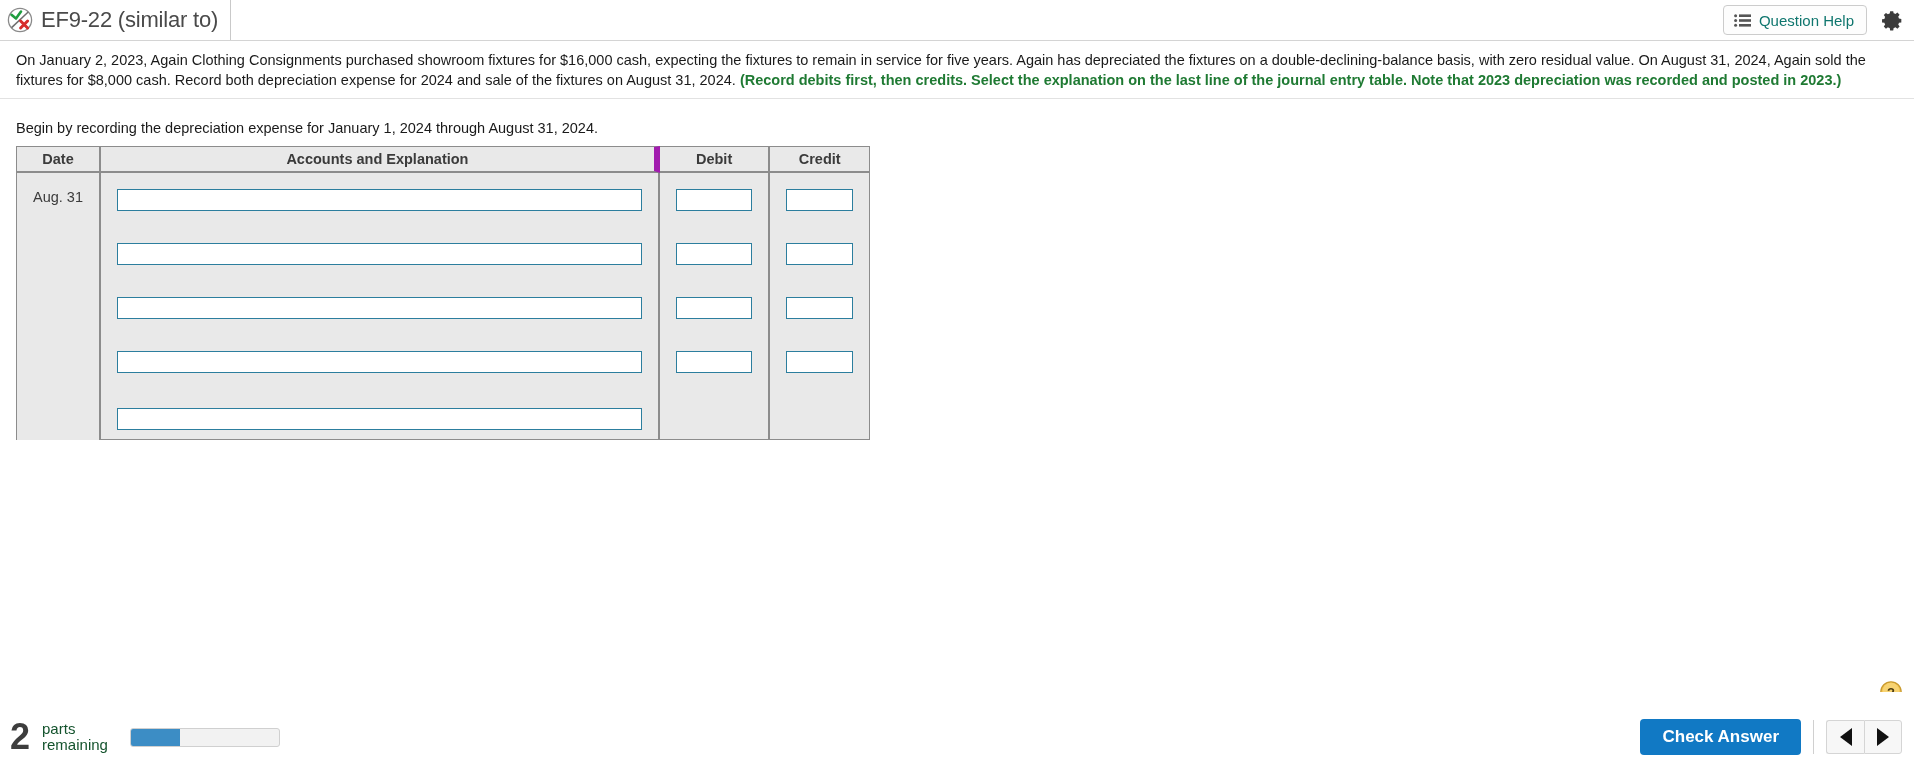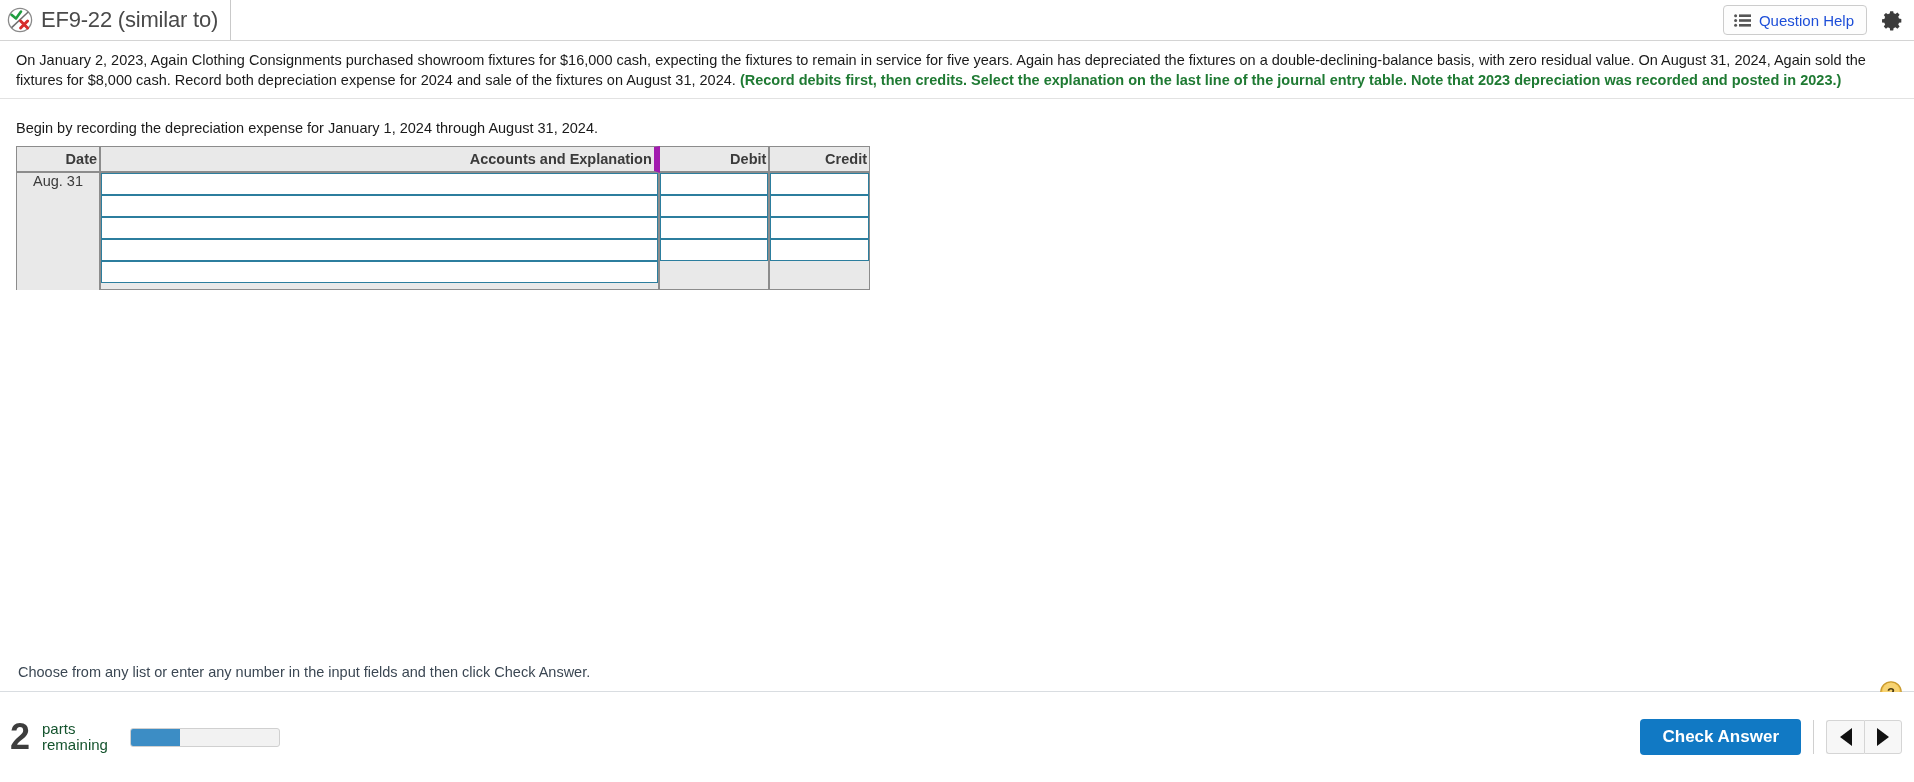--- a/index.html
+++ b/index.html
@@ -34,21 +34,21 @@
     width: 1px; height: 40px; background: #c9c9c9; margin-left: 12px;
   }
   .hdr-right {
     margin-left: auto; display: flex; align-items: center;
     padding-right: 10px; gap: 14px;
   }
   .qhelp-btn {
     display: inline-flex; align-items: center; gap: 8px;
     border: 1px solid #cccccc; border-radius: 4px;
     background: #fdfdfd; padding: 5px 12px 5px 10px;
-    font-size: 15px; color: #1d4ed8; cursor: pointer;
+    font-size: 15px; color: #0f766e; cursor: pointer;
     height: 30px;
   }
   .list-icon { width: 17px; height: 13px; display: block; }
   .gear-icon { width: 23px; height: 23px; display: block; cursor: pointer; }
 
   
   .content {
     position: absolute; left: 0; top: 41px;
     width: 1914px; height: 612px;
     padding: 0;
@@ -72,33 +72,33 @@
     border-spacing: 0;
     table-layout: fixed;
     width: 854px;
     background: #e9e9e9;
   }
   .jtable th {
     background: #e9e9e9;
     color: #3b3b3b;
     font-size: 14.5px;
     font-weight: bold;
-    text-align: right;
+    text-align: center;
     height: 27px;
     padding: 0 2px;
     border-top: 1px solid #8c8c8c;
     border-bottom: 2px solid #8c8c8c;
     margin-left: 24px;
   }
   .th-date   { width: 70px;  border-left: 1px solid #8c8c8c; border-right: 2px solid #8c8c8c; }
   .th-acct   { width: 460px; border-right: 6px solid #a21caf; }
   .th-debit  { width: 91px;  border-right: 2px solid #8c8c8c; }
   .th-credit { width: 82px;  border-right: 1px solid #8c8c8c; }
 
-  .jtable td { background: #e9e9e9; padding: 0; }
+  .jtable td { background: #e9e9e9; padding: 16px; }
   .td-date {
     width: 70px; text-align: center; vertical-align: top;
     font-size: 14.5px; color: #3b3b3b;
     border-left: 1px solid #8c8c8c; border-right: 2px solid #8c8c8c;
     padding-top: 8px;
   }
   .td-acct   { border-right: 2px solid #8c8c8c; padding: 3px 4px 3px 4px; }
   .td-debit  { border-right: 2px solid #8c8c8c; padding: 3px 4px 3px 3px; }
   .td-credit { border-right: 1px solid #8c8c8c; padding: 3px 3px 3px 3px; }
   tr.last-row td.td-acct   { padding-bottom: 6px; }
@@ -303,23 +303,20 @@
                 <input type="text" class="cellinput" style="">
               </td>
               <td class="td-debit">&nbsp;</td>
               <td class="td-credit">&nbsp;</td>
             </tr>
           </tbody>
       </table>
     </div>
   </div>
 
-  <div class="footnote">
-    <span>Choose from any list or enter any number in the input fields and then click Check Answer.</span>
-  </div>
   <svg class="help-circle" viewBox="0 0 22 22">
     <circle cx="11" cy="11" r="10.2" fill="#f3c554" stroke="#c99a2e" stroke-width="1.2"></circle>
     <circle cx="11" cy="10" r="8.2" fill="#f7d372"></circle>
     <text x="11" y="15.6" font-family="Liberation Sans, sans-serif" font-size="13" font-weight="bold" fill="#4a3a10" text-anchor="middle">?</text>
   </svg>
 
   <div class="bottombar">
     <div class="parts">
       <span class="parts-num">2</span>
       <span class="parts-lbl">

